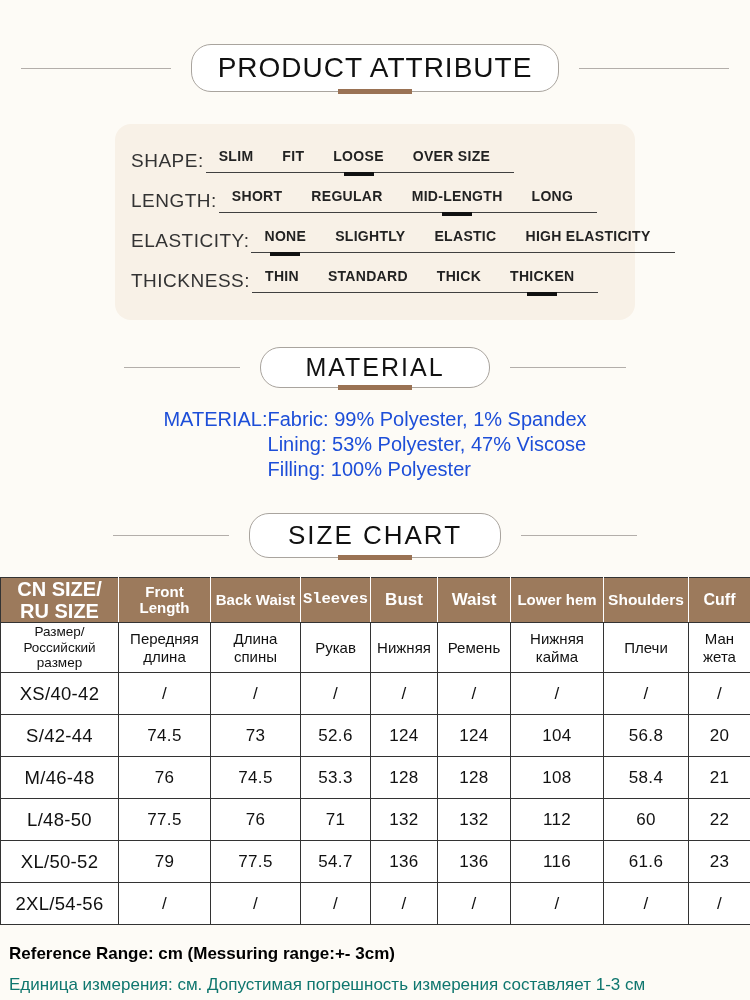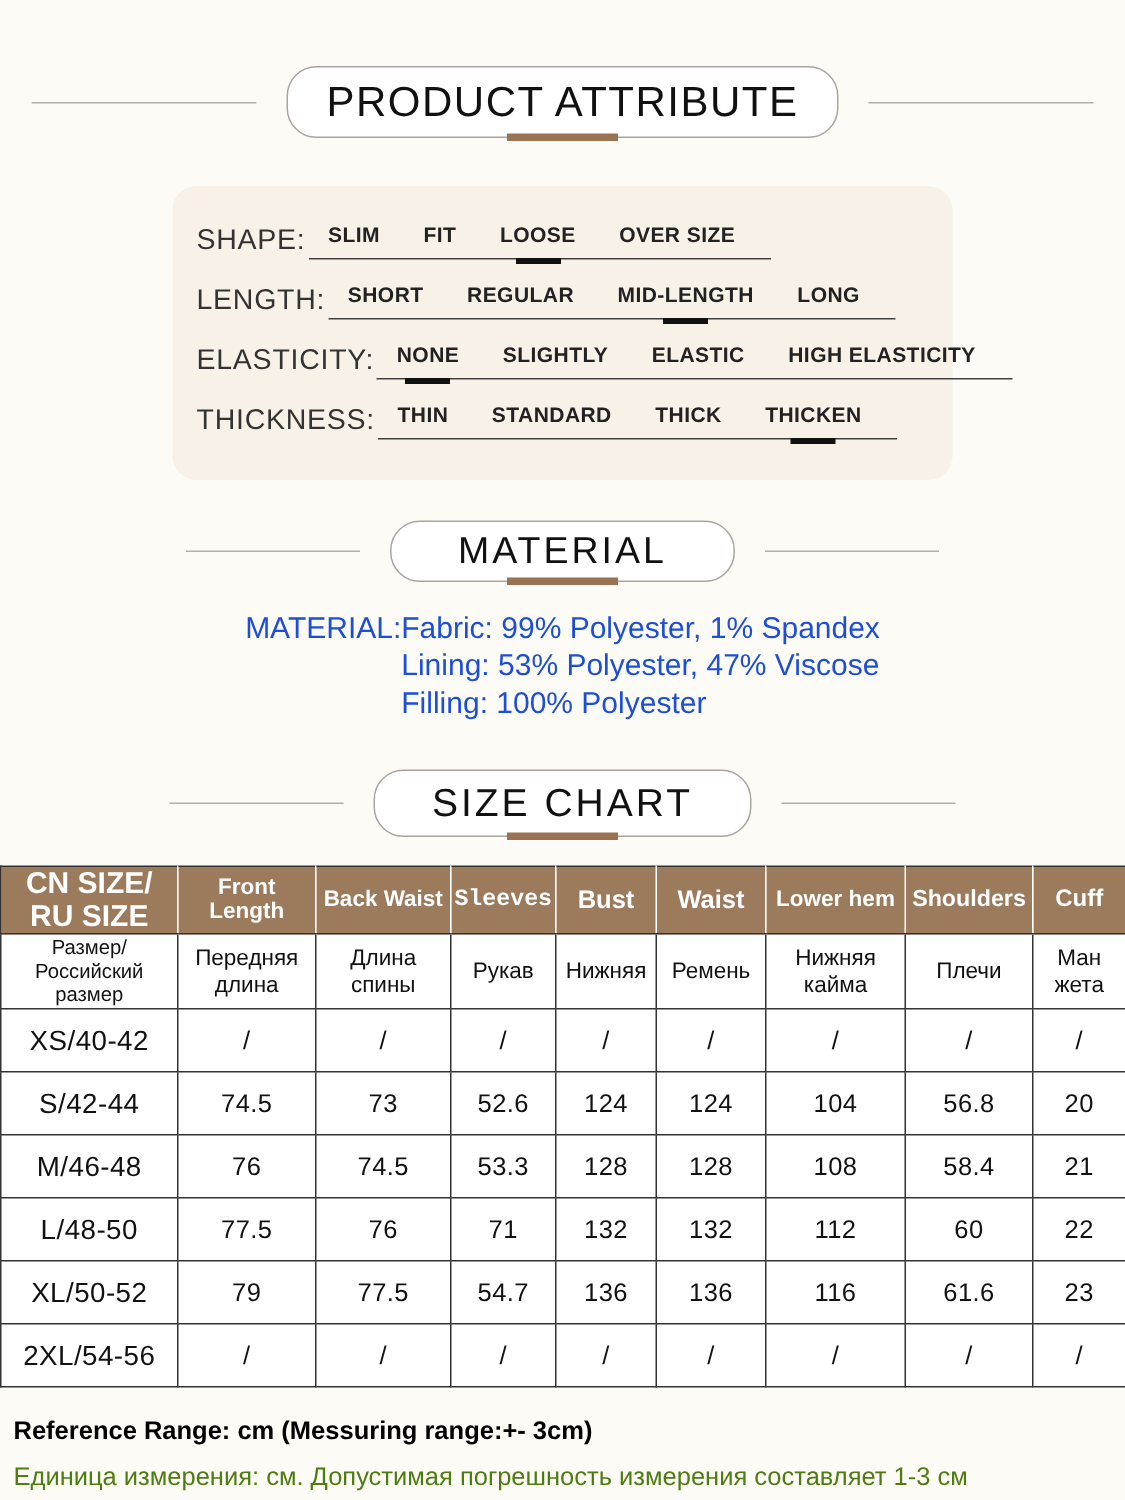--- a/index.html
+++ b/index.html
@@ -130,21 +130,21 @@
     color: #111;
   }
   .size-table tr.ru-row td { height: 50px; font-size: 15px; line-height: 1.15; white-space: pre-line; }
   .size-table tr.ru-row td:first-child { font-size: 13.5px; }
   .size-table tr.data-row td { height: 42px; font-size: 17px; letter-spacing: 0.3px; }
   .size-table tr.data-row td:first-child { font-size: 18.5px; }
 
   
   .footer { margin: 19px 0 0 9px; }
   .footer-line-en { font-size: 17px; font-weight: 700; color: #000; }
-  .footer-line-ru { font-size: 17px; font-weight: 400; color: #4d7c0f; margin-top: 11px; }
+  .footer-line-ru { font-size: 17px; font-weight: 400; color: #0f766e; margin-top: 11px; }
 </style>
 </head>
 <body>
 
 <div id="pa-section">
   <div class="sec-head">
     <div class="hline w-pa"></div>
     <div class="title-box t-pa">
       <span>PRODUCT ATTRIBUTE</span>
       <div class="bar"></div>

